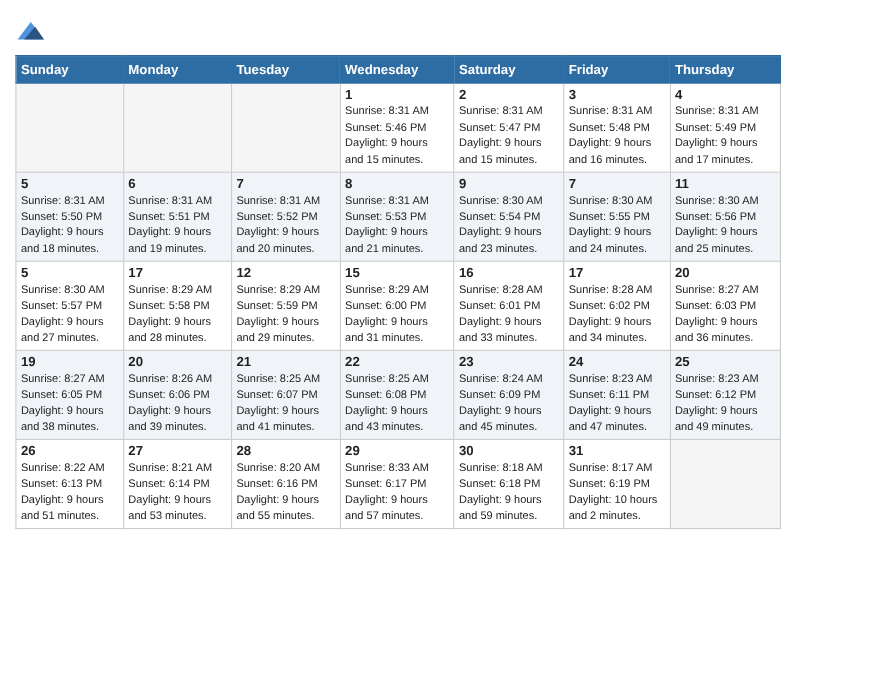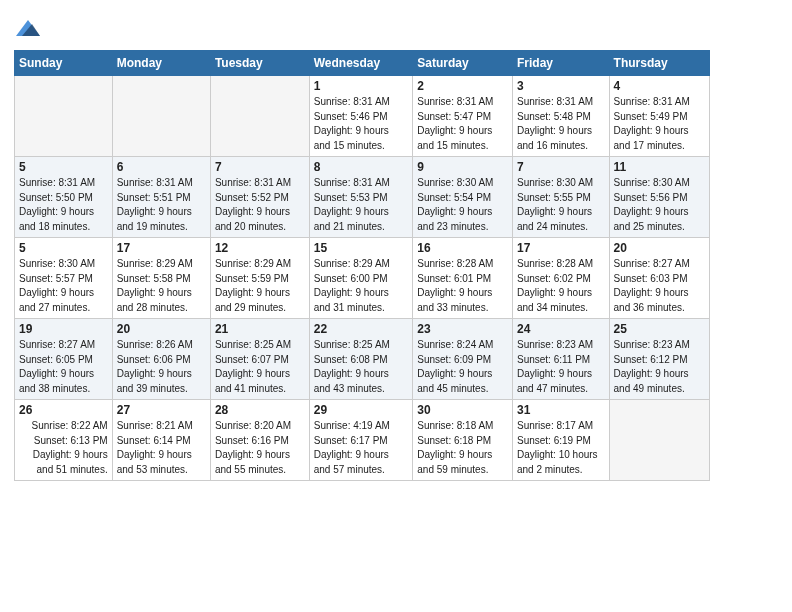--- a/index.html
+++ b/index.html
@@ -316,42 +316,42 @@
             <div class="day-num">25</div>
             <div class="day-info" style="white-space: pre-line;">Sunrise: 8:23 AM
 Sunset: 6:12 PM
 Daylight: 9 hours
 and 49 minutes.</div>
           </td>
         </tr>
         <tr>
           <td>
             <div class="day-num">26</div>
-            <div class="day-info" style="white-space: pre-line; text-align: right;">Sunrise: 8:22 AM
+            <div class="day-info" style="white-space: pre-line;">Sunrise: 8:22 AM
 Sunset: 6:13 PM
 Daylight: 9 hours
 and 51 minutes.</div>
           </td>
           <td>
             <div class="day-num">27</div>
             <div class="day-info" style="white-space: pre-line;">Sunrise: 8:21 AM
 Sunset: 6:14 PM
 Daylight: 9 hours
 and 53 minutes.</div>
           </td>
           <td>
             <div class="day-num">28</div>
             <div class="day-info" style="white-space: pre-line;">Sunrise: 8:20 AM
 Sunset: 6:16 PM
 Daylight: 9 hours
 and 55 minutes.</div>
           </td>
           <td>
             <div class="day-num">29</div>
-            <div class="day-info" style="white-space: pre-line;">Sunrise: 4:19 AM
+            <div class="day-info" style="white-space: pre-line;">Sunrise: 8:33 AM
 Sunset: 6:17 PM
 Daylight: 9 hours
 and 57 minutes.</div>
           </td>
           <td>
             <div class="day-num">30</div>
             <div class="day-info" style="white-space: pre-line;">Sunrise: 8:18 AM
 Sunset: 6:18 PM
 Daylight: 9 hours
 and 59 minutes.</div>

